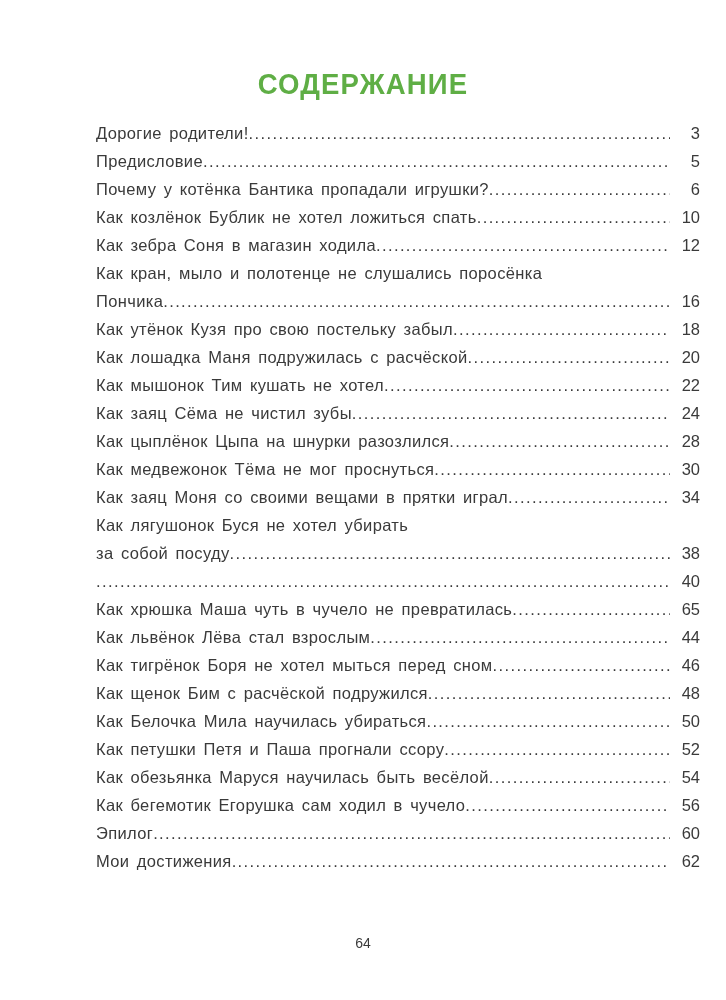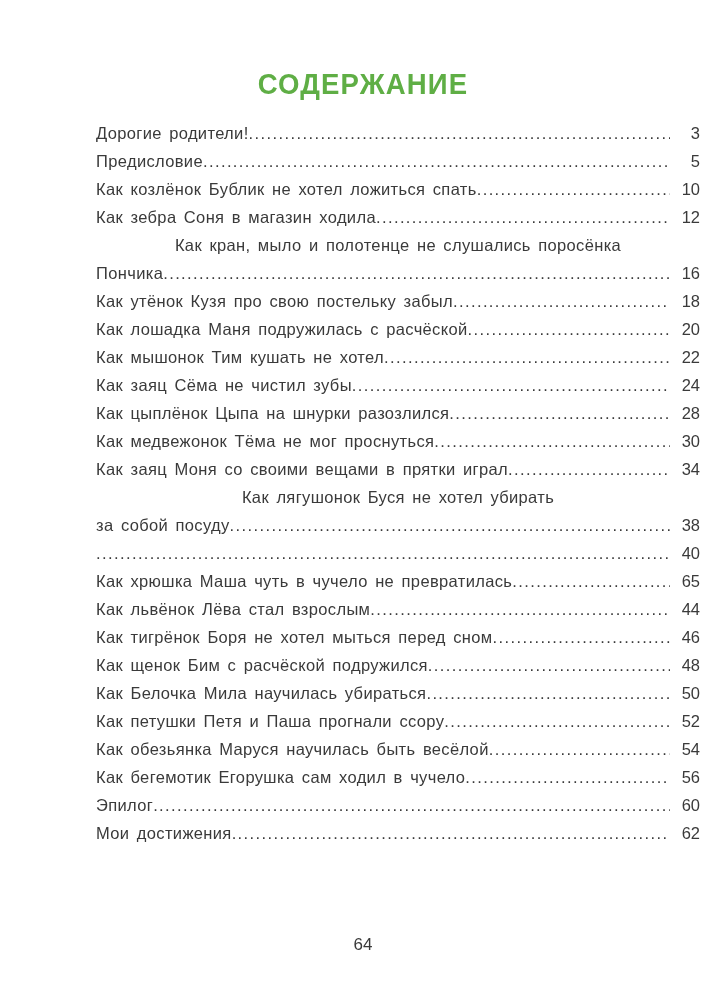--- a/index.html
+++ b/index.html
@@ -39,21 +39,20 @@
     width: 100%;
   }
   .toc-line {
     display: flex;
     align-items: baseline;
     width: 100%;
     height: 28px;
     color: #3a3a3a;
     font-size: 16.5px;
     white-space: nowrap;
-    justify-content: center;
   }
   .toc-label {
     flex: 0 0 auto;
     letter-spacing: 0.35px;
     word-spacing: 2.5px;
   }
   .toc-leader {
     flex: 1 1 auto;
     min-width: 6px;
     overflow: hidden;
@@ -77,21 +76,21 @@
     color: #3a3a3a;
   }
 
   .folio {
     position: absolute;
     top: 935px;
     left: 0;
     width: 726px;
     text-align: center;
     color: #3a3a3a;
-    font-size: 17px;
+    font-size: 14px;
   }
 </style>
 </head>
 <body>
 
 <div class="page">
 
   <div class="toc-title">СОДЕРЖАНИЕ</div>
 
   <div class="toc-list">
@@ -104,20 +103,27 @@
       </div>
       <div class="toc-entry">
         <div class="toc-line">
           <span class="toc-label">Предисловие</span>
           <span class="toc-leader"></span>
           <span class="toc-page">5</span>
         </div>
       </div>
       <div class="toc-entry">
         <div class="toc-line">
+          <span class="toc-label">Почему у котёнка Бантика пропадали игрушки?</span>
+          <span class="toc-leader"></span>
+          <span class="toc-page">6</span>
+        </div>
+      </div>
+      <div class="toc-entry">
+        <div class="toc-line">
           <span class="toc-label">Как козлёнок Бублик не хотел ложиться спать</span>
           <span class="toc-leader"></span>
           <span class="toc-page">10</span>
         </div>
       </div>
       <div class="toc-entry">
         <div class="toc-line">
           <span class="toc-label">Как зебра Соня в магазин ходила</span>
           <span class="toc-leader"></span>
           <span class="toc-page">12</span>

